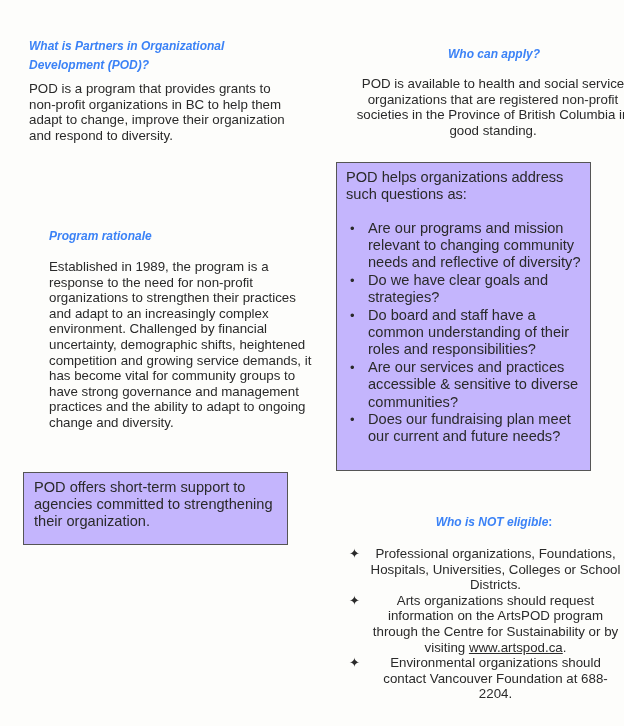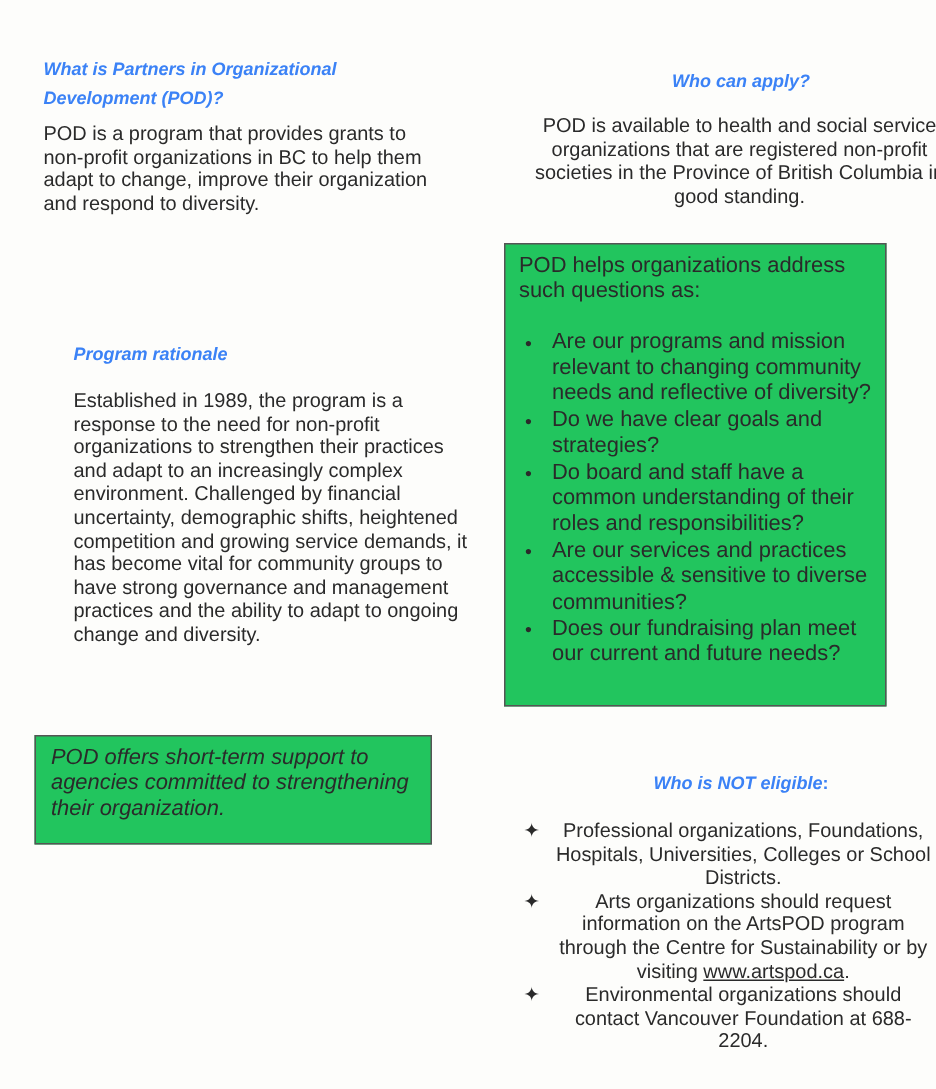--- a/index.html
+++ b/index.html
@@ -8,21 +8,21 @@
     font-family:"Liberation Sans", sans-serif; color:#2a2a2a;
   }
   .abs { position:absolute; }
   h2 {
     margin:0; font-size:12px; font-weight:bold; font-style:italic; line-height:19px; color:#3b82f6;
   }
   p { margin:0; font-size:13.3px; line-height:15.6px; }
   .col-left { left:29px; width:270px; }
   .col-right { left:349px; width:290px;text-align:center; }
   .box {
-    background:#22c55e; border:1.5px solid #555; box-sizing:border-box;
+    background:#c4b5fd; border:1.5px solid #555; box-sizing:border-box;
   }
   .box p { font-size:14.6px; line-height:16.8px; color:#2a2a2a; }
   ul.q { list-style:none; margin:0; padding:0; }
   ul.q li {
     position:relative; padding-left:22px; font-size:14.6px; line-height:17.4px; margin:0;
   }
   ul.q li .bullet {
     position:absolute; left:4px; top:0; font-size:13px;
   }
   ul.x { list-style:none; margin:0; padding:0; }
@@ -40,21 +40,21 @@
 <section class="abs col-left" style="top:37px;">
   <h2>What is Partners in Organizational Development (POD)?</h2>
   <p style="margin-top:6px;">POD is a program that provides grants to non-profit organizations in BC to help them adapt to change, improve their organization and respond to diversity.</p>
 </section>
 
 <section class="abs col-left" style="top:227px;margin-left:20px;">
   <h2>Program rationale</h2>
   <p style="margin-top:13px;">Established in 1989, the program is a response to the need for non-profit organizations to strengthen their practices and adapt to an increasingly complex environment.  Challenged by financial uncertainty, demographic shifts, heightened competition and growing service demands, it has become vital for community groups to have strong governance and management practices and the ability to adapt to ongoing change and diversity.</p>
 </section>
 
-<div class="abs box" style="left:23px; top:490px; width:265px; height:73px; padding:6px 10px 0 10px;font-style:italic;">
+<div class="abs box" style="left:23px; top:472px; width:265px; height:73px; padding:6px 10px 0 10px;">
   <p>POD offers short-term support to agencies committed to strengthening their organization.</p>
 </div>
 
 <section class="abs col-right" style="top:45px;">
   <h2>Who can apply?</h2>
   <p style="margin-top:12px; width:288px;">POD is available to health and social service organizations that are registered non-profit societies in the Province of British Columbia in good standing.</p>
 </section>
 
 <div class="abs box" style="left:336px; top:162px; width:255px; height:309px; padding:6px 8px 0 9px;">
   <p>POD helps organizations address such questions as:</p>

